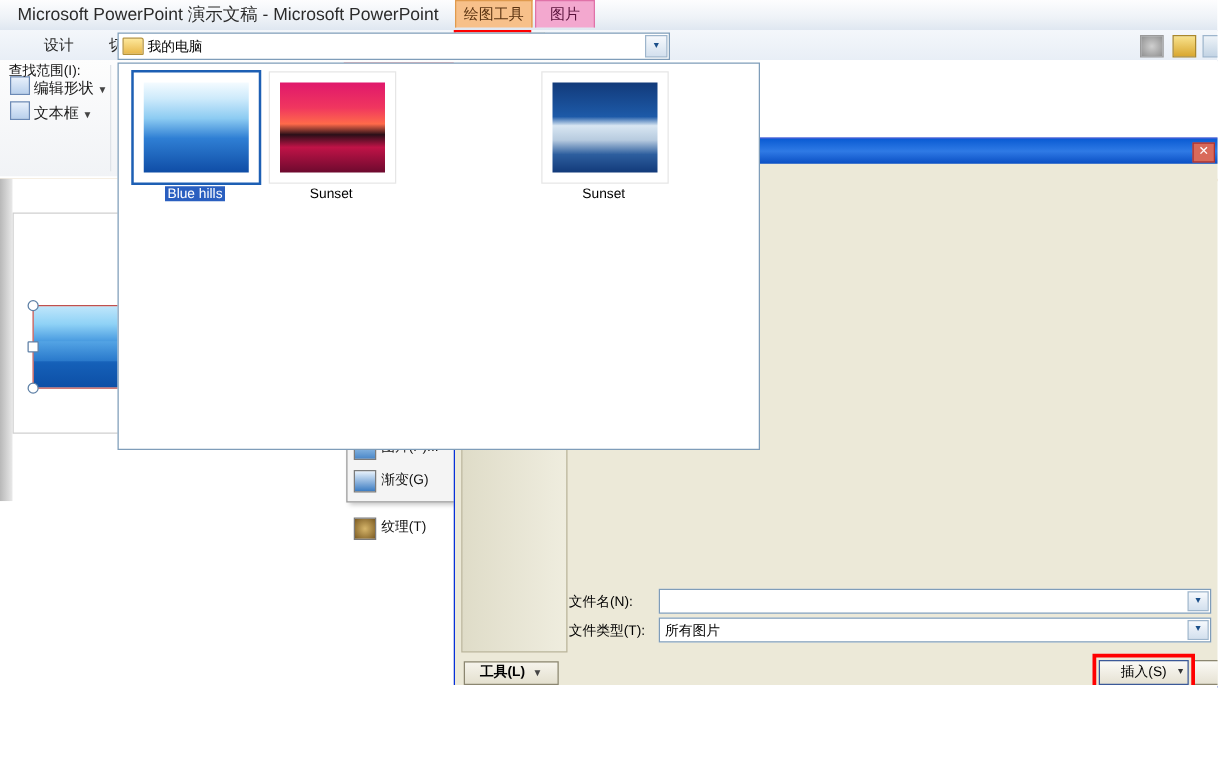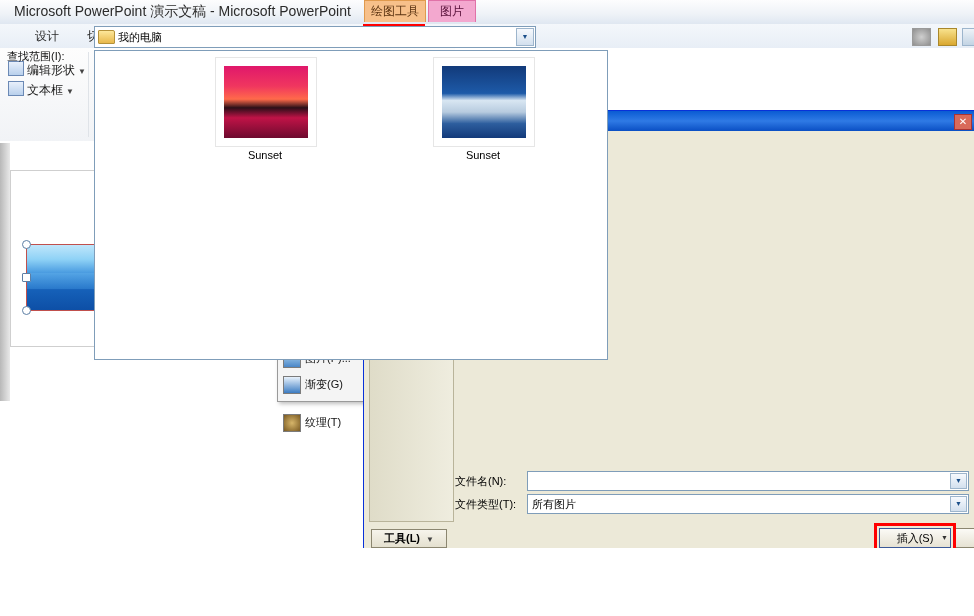--- a/index.html
+++ b/index.html
@@ -378,20 +378,26 @@
   <div id="lookin-combo">
     <span id="li-folder"></span>
     <span id="li-text">我的电脑</span>
     <span id="li-arrow">▼</span>
   </div>
   <div class="tb-ico" style="left:912px;background:radial-gradient(#cfcfcf,#8f8f8f);border:1px solid #9a9a9a;"></div>
   <div class="tb-ico" style="left:938px;background:linear-gradient(#f8e28d,#d9a72f);border:1px solid #a9872c;"></div>
   <div class="tb-ico" style="left:962px;background:linear-gradient(#eef3f8,#c3d4e4);border:1px solid #9db5cc;"></div>
 
   <div id="file-area">
+      <div class="thumb-cell selected" style="left: 6px;">
+        <div class="thumb-frame">
+          <div class="thumb-img" id="img-blue"></div>
+        </div>
+        <div class="thumb-name"><span>Blue hills</span></div>
+      </div>
       <div class="thumb-cell" style="left: 115px;">
         <div class="thumb-frame">
           <div class="thumb-img" id="img-sunset"></div>
         </div>
         <div class="thumb-name"><span>Sunset</span></div>
       </div>
       <div class="thumb-cell" style="left: 333px;">
         <div class="thumb-frame">
           <div class="thumb-img" id="img-winter"></div>
         </div>

